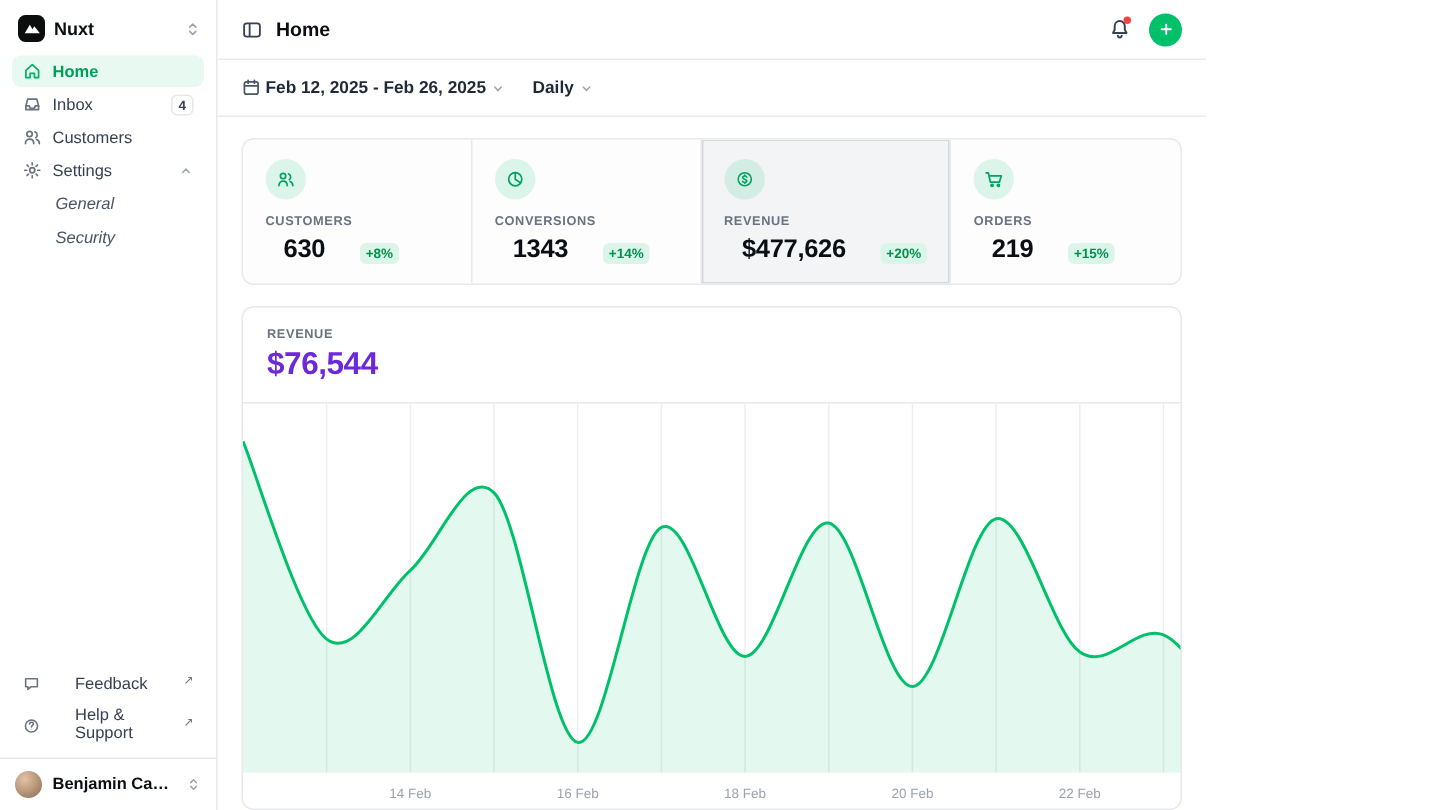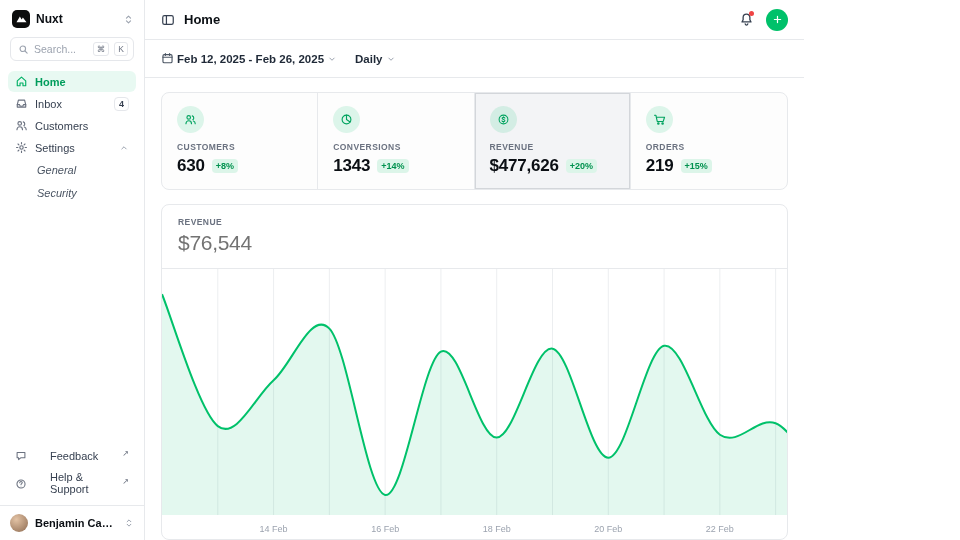--- a/index.html
+++ b/index.html
@@ -48,29 +48,29 @@
 
   .content { flex:1; padding:14px 16px 0; display:flex; flex-direction:column; overflow:hidden; min-height:0; }
 
   
   .stats { display:grid; grid-template-columns:repeat(4,1fr); border:1px solid #e7e9ec; border-radius:8px; background:#fdfdfd; overflow:hidden; }
   .stat { padding:13px 15px; border-right:1px solid #e7e9ec; cursor:pointer; }
   .stat:last-child { border-right:none; }
   .stat.selected { background:#f3f4f6; box-shadow:inset 0 0 0 1px #d3d6da; }
   .stat-icon { width:27px; height:27px; border-radius:50%; background:rgba(0,193,106,0.13); color:#00a35f; display:flex; align-items:center; justify-content:center; }
   .stat-label { margin-top:9px; font-size:8.5px; letter-spacing:0.05em; color:#6b7280; font-weight:600; }
-  .stat-value-row { margin-top:4px; display:flex; align-items:center; gap:7px; }
+  .stat-value-row { margin-top:4px; display:flex; align-items:flex-end; gap:23px;margin-left:12px; }
   .stat-value { font-size:17px; font-weight:700; color:#0b0f14; letter-spacing:-0.2px; }
   .delta { background:#dcf5e9; color:#00914e; font-size:9px; font-weight:700; border-radius:4px; padding:2px 4px; }
 
   
   .chart-panel { margin-top:14px; border:1px solid #e7e9ec; border-radius:8px; background:#fff; flex:1; min-height:0; display:flex; flex-direction:column; overflow:hidden; }
   .chart-head { padding:12px 16px 13px; border-bottom:1px solid #e7e9ec; }
   .chart-label { font-size:8.5px; letter-spacing:0.05em; color:#6b7280; font-weight:600; }
-  .chart-value { font-size:21px; font-weight:400; color:#737373; margin-top:4px; letter-spacing:-0.3px; }
+  .chart-value { font-size:21px; font-weight:700; color:#6d28d9; margin-top:4px; letter-spacing:-0.3px; }
   .chart-body { flex:1; min-height:0; }
   .chart-body svg { display:block; }
 </style>
 </head>
 <body>
 
 <div class="app">
 
   <aside class="sidebar">
 
@@ -83,31 +83,20 @@
         </span>
         <span>Nuxt</span>
       </div>
       <button class="icon-btn">
         <svg width="11" height="11" viewBox="0 0 16 16" fill="none" stroke="currentColor" stroke-width="1.6" stroke-linecap="round" stroke-linejoin="round">
             <path d="M5 6 L8 3 L11 6 M5 10 L8 13 L11 10"></path>
           </svg>
       </button>
     </div>
 
-    <div class="search">
-      <span style="display:flex;">
-        <svg width="11" height="11" viewBox="0 0 16 16" fill="none" stroke="currentColor" stroke-width="1.6" stroke-linecap="round">
-            <circle cx="7" cy="7" r="4"></circle>
-            <path d="M10.2 10.2 L13.3 13.3"></path>
-          </svg>
-      </span>
-      <span class="grow">Search...</span>
-      <kbd>⌘</kbd>
-      <kbd>K</kbd>
-    </div>
 
     <nav class="nav">
       <div class="nav-item active">
         <span class="nicon">
           <svg width="13" height="13" viewBox="0 0 16 16" fill="none" stroke="currentColor" stroke-width="1.4" stroke-linecap="round" stroke-linejoin="round">
               <path d="M2.8 7.2 L8 2.6 L13.2 7.2 V13.2 H9.8 V9.8 H6.2 V13.2 H2.8 Z"></path>
             </svg>
         </span>
         <span>Home</span>
       </div>

